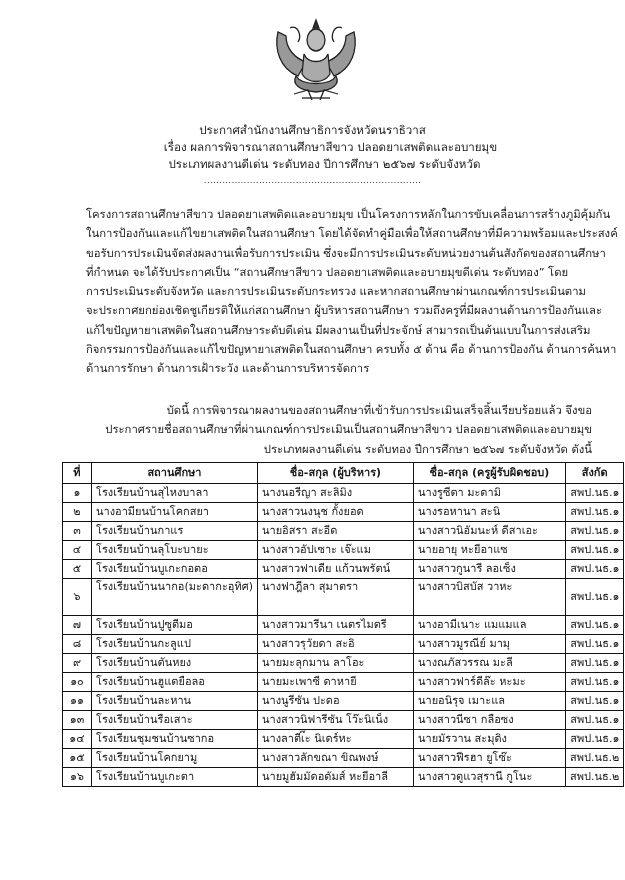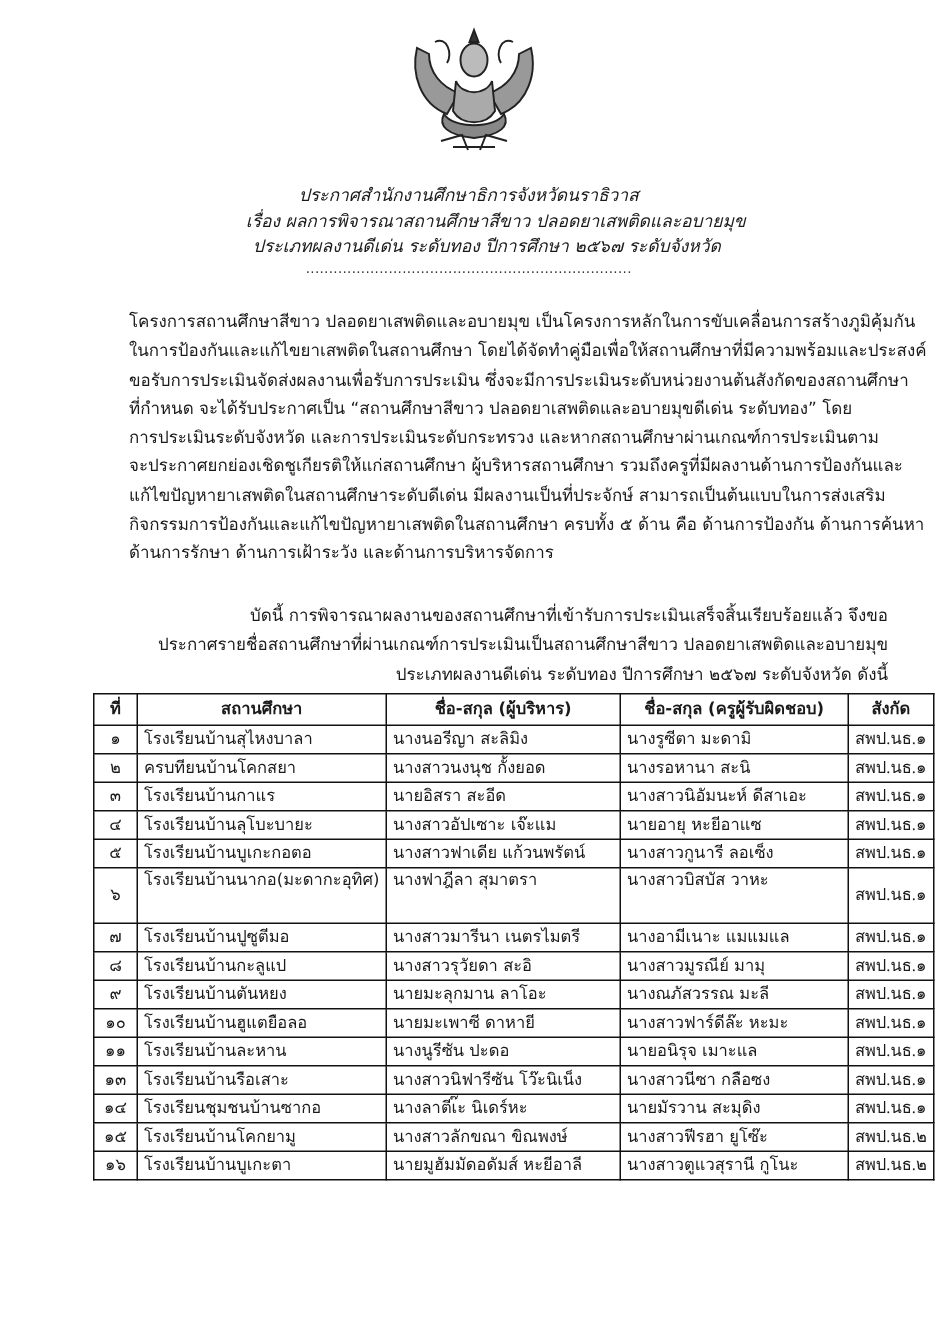--- a/index.html
+++ b/index.html
@@ -1,34 +1,34 @@
 <!DOCTYPE html>
 <html><head>
 <meta charset="utf-8">
 <style>
   html, body { margin:0; padding:0; background:#ffffff; }
   body { width:625px; height:880px; position:relative; overflow:hidden;
          font-family:"DejaVu Sans", "Liberation Sans", sans-serif; color:#1a1a1a; }
   .page { position:absolute; left:0; top:0; width:625px; height:880px; background:#fff; }
   .emblem { position:absolute; left:268px; top:14px; width:96px; height:92px; }
-  .heading { position:absolute; left:0; width:625px; text-align:center; font-size:11.6px; line-height:17px;font-style:italic; }
+  .heading { position:absolute; left:0; width:625px; text-align:center; font-size:11.6px; line-height:17px; }
   .h1 { top:122px; }
   .h2 { top:139px; left:18px; }
   .h3 { top:156px; left:12px; }
   .dots { position:absolute; top:175px; left:0; width:625px; text-align:center; font-size:9px; letter-spacing:0.2px; color:#333; }
   .para { position:absolute; left:86px; width:506px; font-size:11.3px; line-height:19.3px; }
   .para .line { white-space:nowrap; display:block; }
   .para .indent { padding-left:76px; }
   .p1 { top:205px; }
   .p2 { top:401px;text-align:right; }
   table.grid { position:absolute; left:62px; top:462px; border-collapse:collapse; font-size:11px; }
   table.grid th, table.grid td { border:1.2px solid #111; padding:0 4px; height:18px; line-height:16px; white-space:nowrap; }
   table.grid th { font-weight:bold; text-align:center; height:20px; }
   table.grid td.no { text-align:center; width:20px; }
-  table.grid td.aff { text-align:left;font-family:Liberation Serif, serif; }
+  table.grid td.aff { text-align:right; }
   table.grid td.tall { height:36px; }
   .c1 { width:20px; } .c2 { width:127px; } .c3 { width:147px;margin-top:48px; } .c4 { width:143px; } .c5 { width:46px; }
   td.school-wrap { white-space:normal; vertical-align:top; line-height:17px; }
   td.vtop { vertical-align:top; }
 </style>
 </head>
 <body>
 
 <div class="page">
 
@@ -83,21 +83,21 @@
     <tbody>
       <tr>
         <td class="no">๑</td>
         <td>โรงเรียนบ้านสุไหงบาลา</td>
         <td>นางนอรีญา  สะลิมิง</td>
         <td>นางรูซีตา  มะดามิ</td>
         <td class="aff">สพป.นธ.๑</td>
       </tr>
       <tr>
         <td class="no">๒</td>
-        <td>ครบทียนบ้านโคกสยา</td>
+        <td>นางอามียนบ้านโคกสยา</td>
         <td>นางสาวนงนุช กั้งยอด</td>
         <td>นางรอหานา  สะนิ</td>
         <td class="aff">สพป.นธ.๑</td>
       </tr>
       <tr>
         <td class="no">๓</td>
         <td>โรงเรียนบ้านกาแร</td>
         <td>นายอิสรา สะอีด</td>
         <td>นางสาวนิอัมนะห์  ดีสาเอะ</td>
         <td class="aff">สพป.นธ.๑</td>

